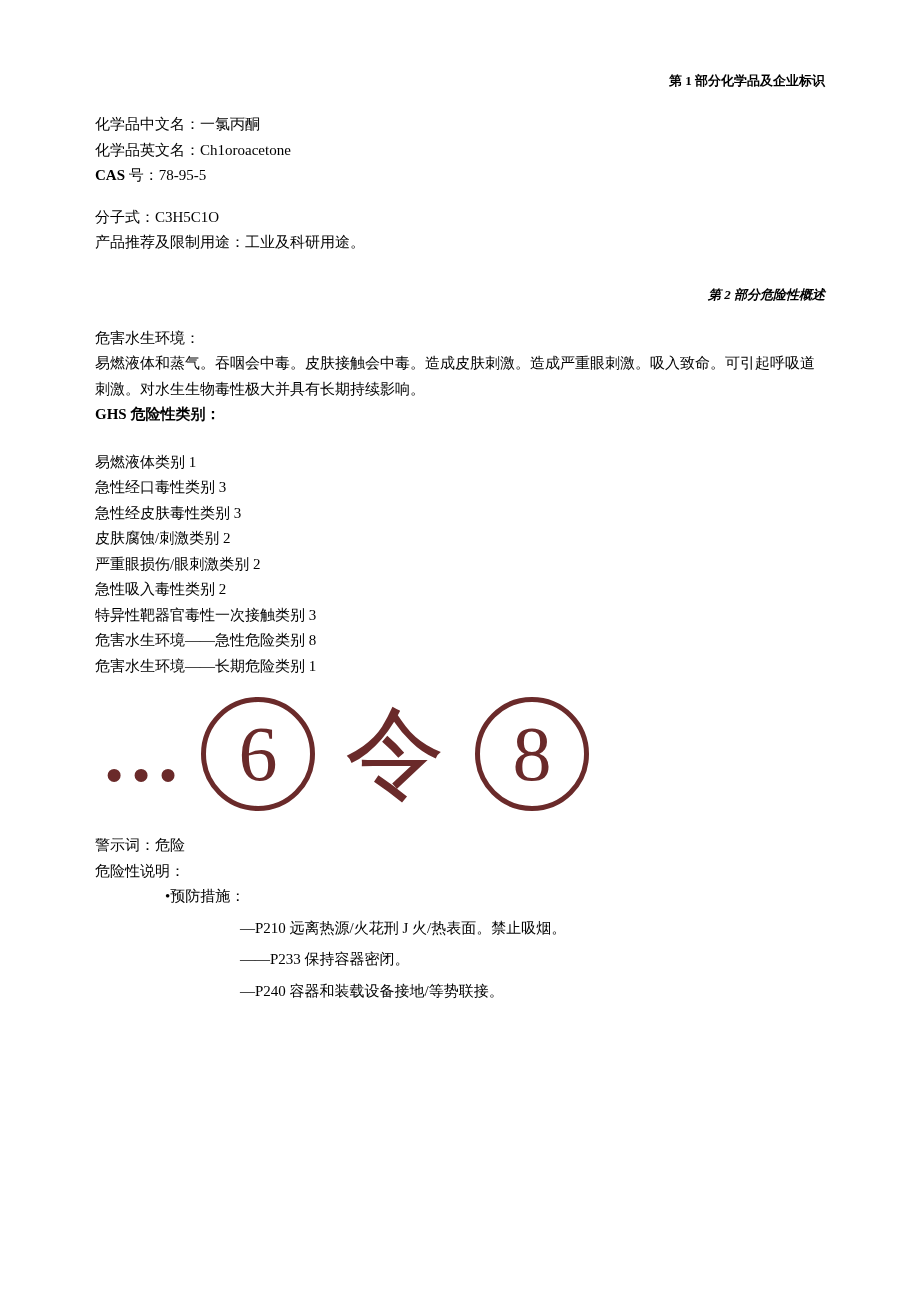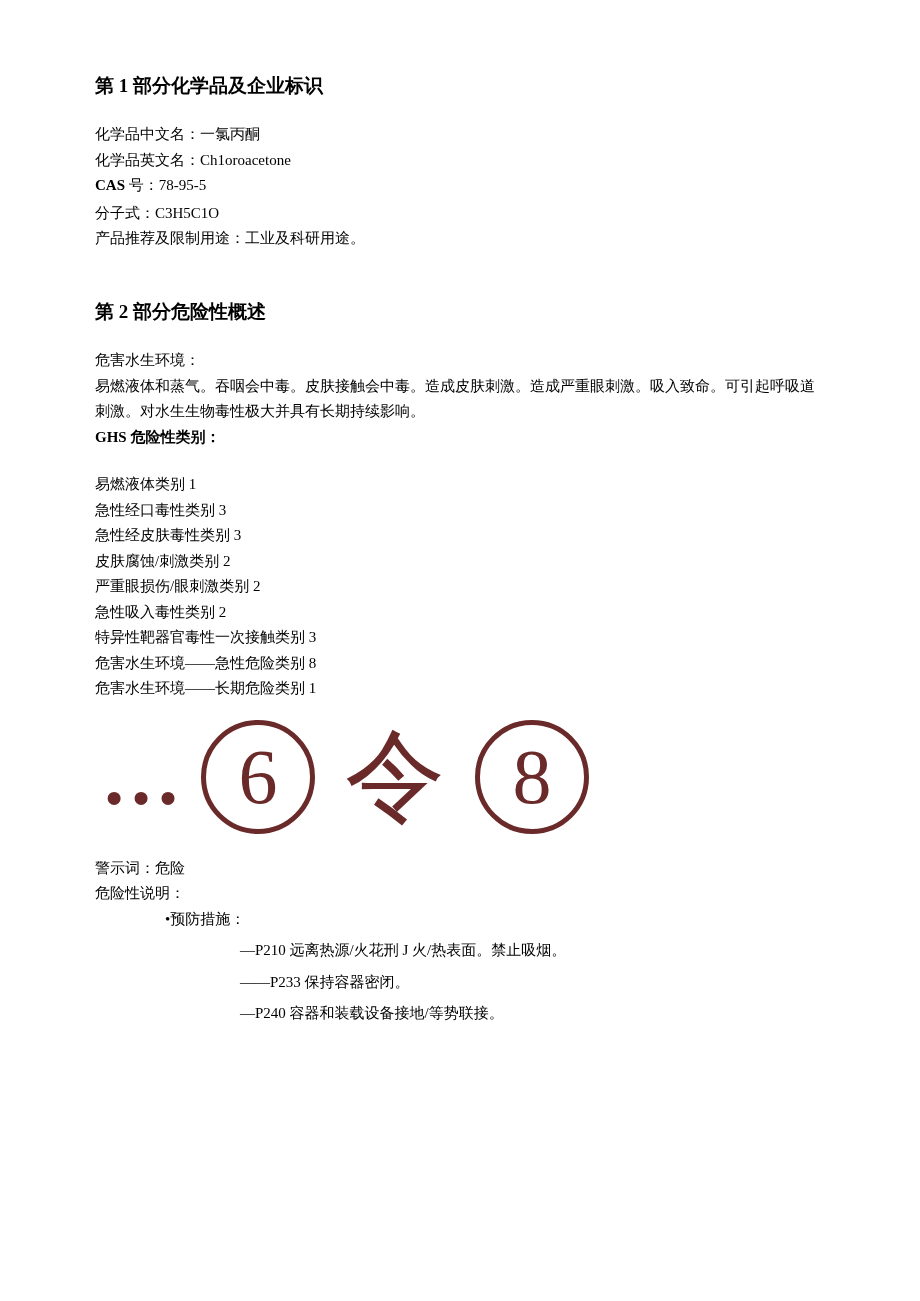--- a/index.html
+++ b/index.html
@@ -9,36 +9,36 @@
     font-family: "SimSun", "宋体", serif;
     font-size: 15px;
     color: #000000;
     width: 920px;
   }
   .page {
     padding: 70px 95px 60px 95px;
     line-height: 1.7;
   }
   .section-title {
-    text-align: left;
+    text-align: right;
     font-weight: bold;
     margin-bottom: 20px;
-    font-size: 19px;
+    font-size: 13px;
   }
   .section-title .bold-num {
     font-family: "Times New Roman", serif;
     font-weight: bold;
   }
   .field-line { margin: 0; }
   .block { margin-top: 22px; }
   .bold {
     font-family: "Times New Roman", "SimSun", serif;
     font-weight: bold;
   }
-  .mt-extra { margin-top: 2px; }
+  .mt-extra { margin-top: 16px; }
   .latin { font-family: "Times New Roman", serif; }
   .para { margin: 0; }
   .pictogram-row {
     display: flex;
     align-items: center;
     gap: 30px;
     margin: 18px 0 22px 0;
     padding-left: 6px;
   }
   .dots {
@@ -93,21 +93,21 @@
     <span class="bold latin">CAS</span>
     <span>号：</span><span class="latin">78-95-5</span>
   </p>
   <p class="field-line mt-extra">
     <span>分子式：</span><span class="latin">C3H5C1O</span>
   </p>
   <p class="field-line">
     <span>产品推荐及限制用途：</span><span>工业及科研用途。</span>
   </p>
 
-  <div class="section-title" style="margin-top:44px;">
+  <div class="section-title" style="margin-top:28px;font-style:italic;">
     <span>第</span>
     <span class="bold-num">2</span>
     <span>部分危险性概述</span>
   </div>
 
   <p class="para">危害水生环境：</p>
   <p class="para">易燃液体和蒸气。吞咽会中毒。皮肤接触会中毒。造成皮肤刺激。造成严重眼刺激。吸入致命。可引起呼吸道刺激。对水生生物毒性极大并具有长期持续影响。</p>
 
   <p class="para mt-extra">
     <span class="bold latin">GHS</span>

